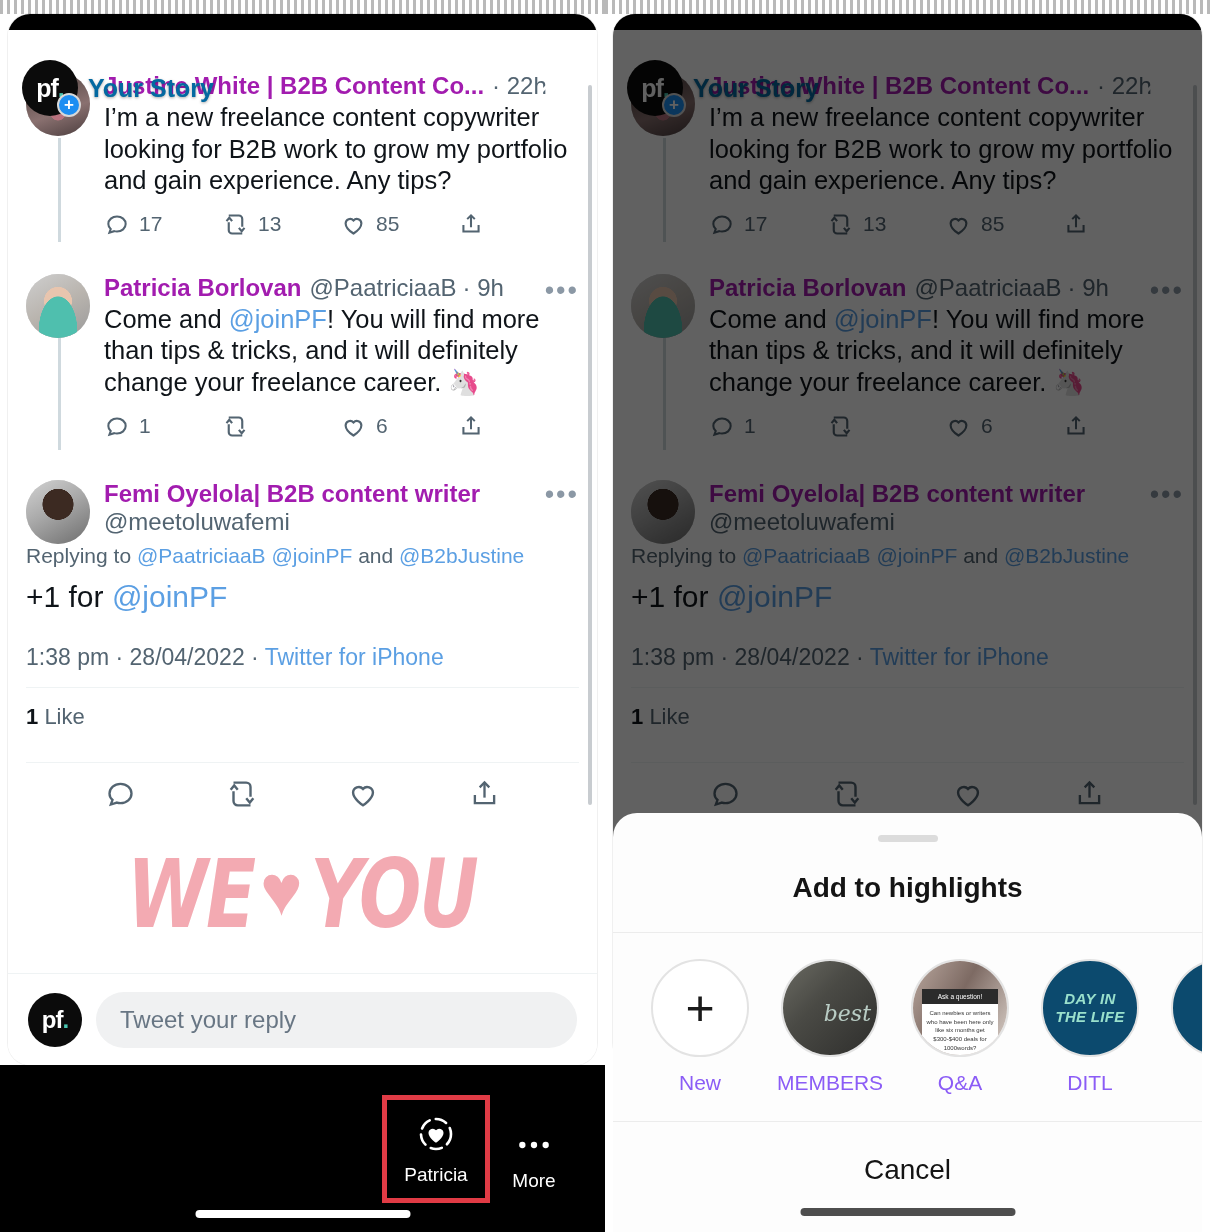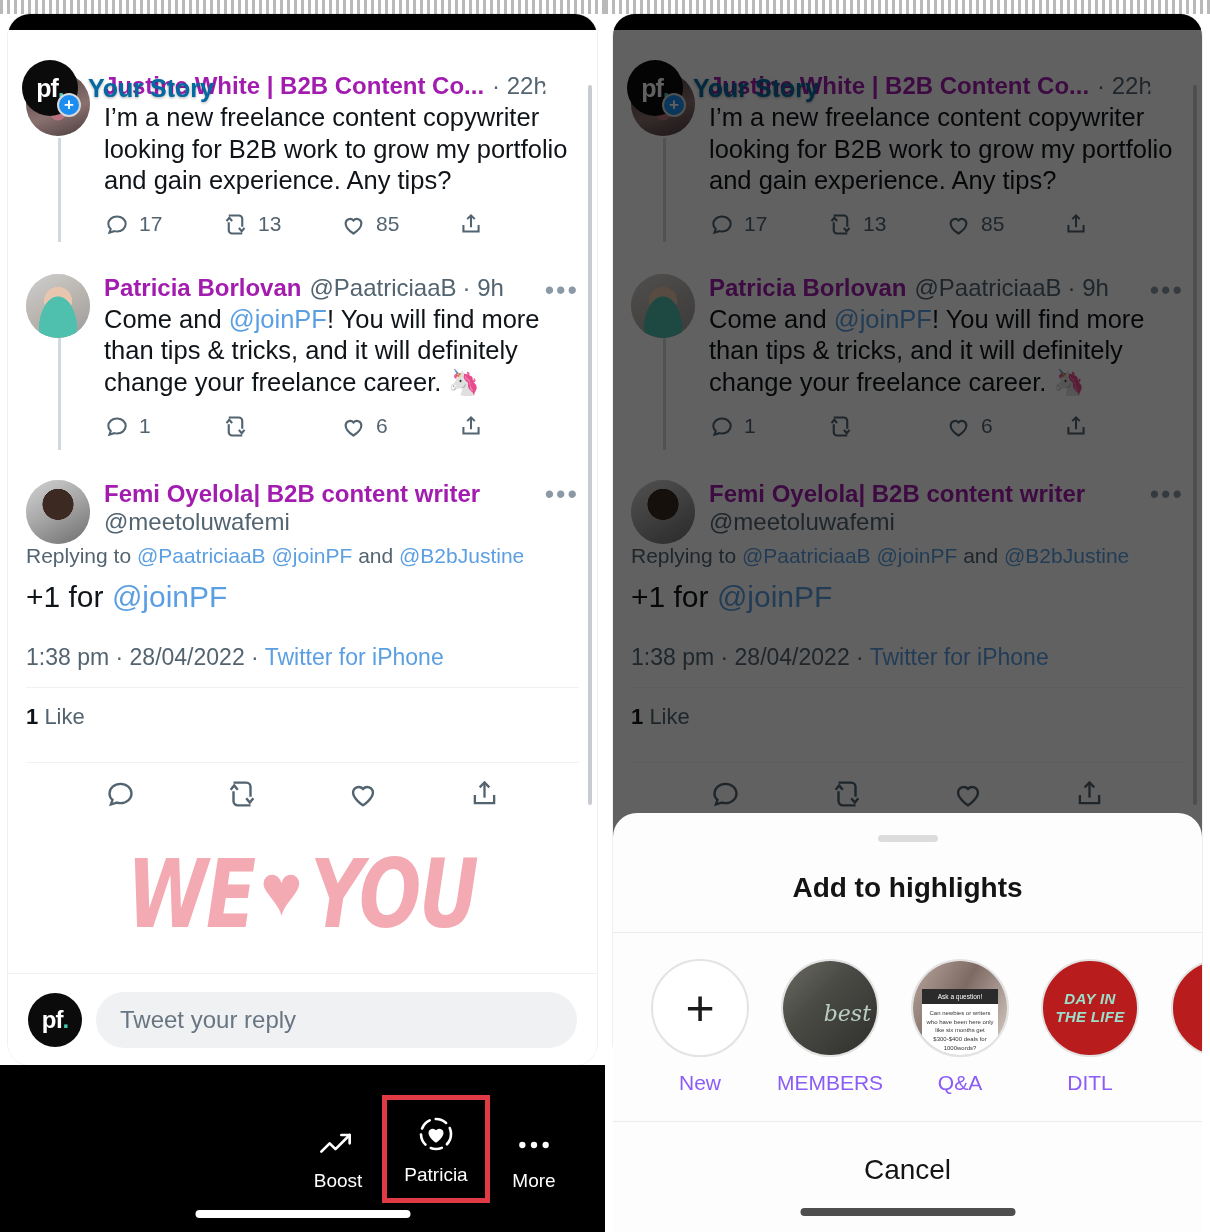--- a/index.html
+++ b/index.html
@@ -110,21 +110,21 @@
 
   .sheet { position:absolute; left:8px; bottom:0; width:589px; height:419px;
       background:#fdfdfd; border-radius:24px 24px 0 0; z-index:50; overflow:hidden; }
   .grabber { width:60px; height:7px; border-radius:4px; background:#dcdcdc; margin:22px auto 0 auto; }
   .sheet-title { text-align:center; font-size:28px; font-weight:bold; color:#141414; margin-top:30px; }
   .sheet-div { height:1px; background:#ececec; margin-top:28px; }
   .hl-row { display:flex; gap:0; padding:26px 0 0 22px; }
   .hl { width:130px; flex:none; display:flex; flex-direction:column; align-items:center; gap:14px; }
   .hl-circle { width:98px; height:98px; border-radius:50%; border:2px solid #e3e3e3;
       display:flex; align-items:center; justify-content:center; overflow:hidden; position:relative; background:#fff; }
-  .hl-circle.dark { background:#b91c1c; border-color:#e3e3e3; }
+  .hl-circle.dark { background:#0c4a6e; border-color:#e3e3e3; }
   .hl-lbl { font-size:21px; color:#8b5cf6; white-space:nowrap; }
   .hl-plus { font-size:50px; color:#1a1a1a; font-weight:300; line-height:1; }
   .hl-mint { color:#9ae0cc; font-weight:bold; font-style:italic; font-size:15px;
       line-height:1.22; text-align:center; letter-spacing:.3px; }
   .qa-card { position:absolute; left:9px; top:28px; right:9px; }
   .qa-head { background:#2b2b2b; color:#fff; font-size:6.5px; text-align:center; padding:4px 0; }
   .qa-body { background:#fff; color:#333; font-size:6px; text-align:center; padding:5px 4px; line-height:1.45; }
   .sheet-div2 { height:1px; background:#ececec; margin-top:26px; }
   .cancel { text-align:center; font-size:28px; color:#141414; margin-top:32px; }
   .homebar-dark { position:absolute; left:50%; transform:translateX(-50%); bottom:16px;
@@ -328,27 +328,20 @@
       <div class="ig-close">
         <svg width="48" height="48" viewBox="0 0 24 24" fill="none" stroke="#ffffff" stroke-width="1.5" stroke-linecap="round">
             <path d="M5 5l14 14M19 5L5 19"></path>
           </svg>
       </div>
     </div>
 
     <div class="blackbar">
       <div class="tools">
 
-        <div class="tool">
-          <svg width="40" height="30" viewBox="0 0 24 18" fill="none" stroke="#fff" stroke-width="1.6" stroke-linecap="round" stroke-linejoin="round">
-              <path d="M2 13l5-5 3.5 3.5L19 3"></path>
-              <path d="M14 3h5v5"></path>
-            </svg>
-          <span class="lbl">Boost</span>
-        </div>
 
         <div class="tool selected">
           <svg width="40" height="40" viewBox="0 0 32 32" fill="none">
             <circle cx="16" cy="16" r="12" stroke="#fff" stroke-width="2.1" fill="none" stroke-linecap="round" stroke-dasharray="9 5"></circle>
             <path d="M16 23s-6-3.9-6-7.8a3.4 3.4 0 0 1 6-2.2 3.4 3.4 0 0 1 6 2.2C22 19.1 16 23 16 23z" fill="#fff"></path>
           </svg>
           <span class="lbl">Patricia</span>
         </div>
 
         <div class="tool">

